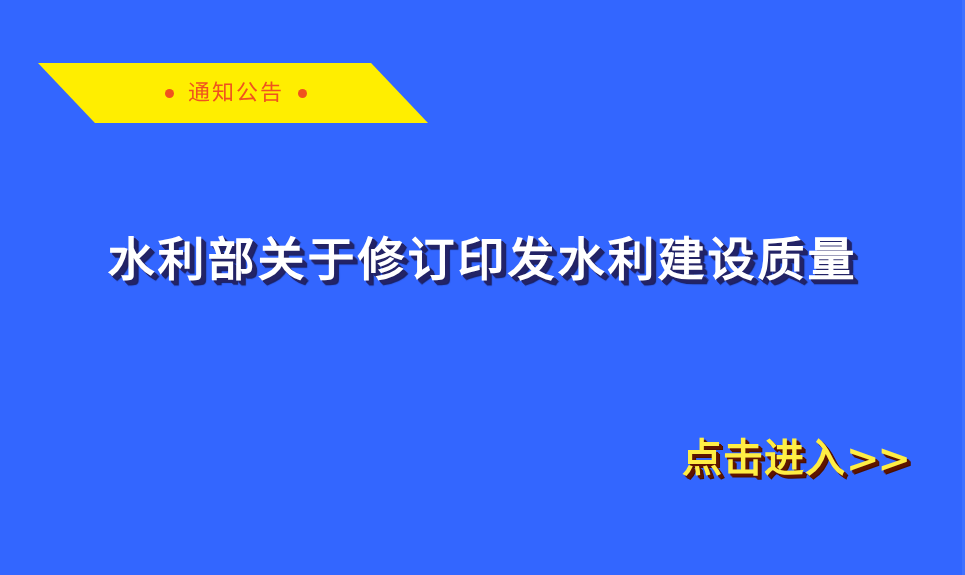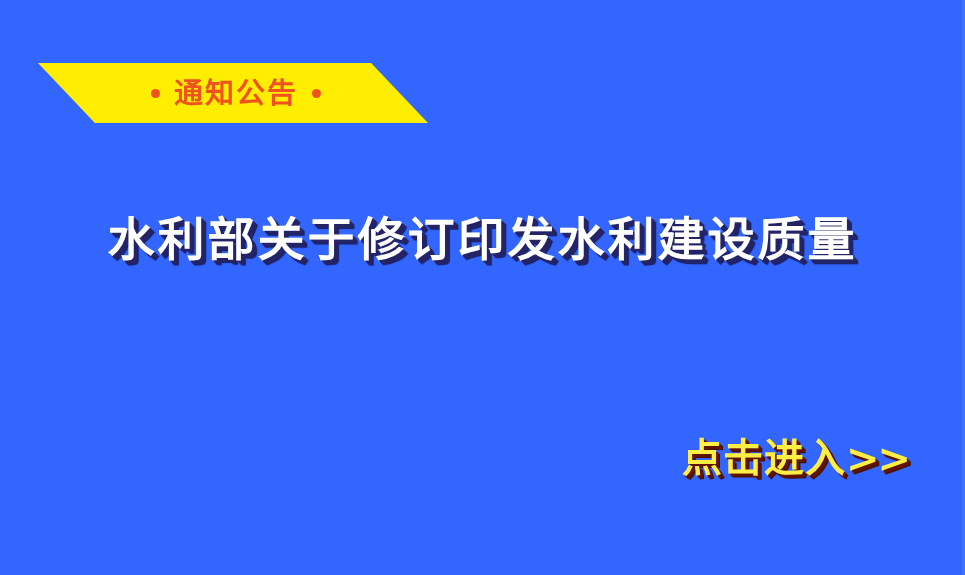--- a/index.html
+++ b/index.html
@@ -59,22 +59,22 @@
   }
   .banner-dot {
     width: 9px;
     height: 9px;
     border-radius: 50%;
     background: #f0521e;
     flex: 0 0 auto;
   }
   .banner-text {
     font-family: "DejaVu Sans", "Liberation Sans", sans-serif;
-    font-weight: bold;
-    font-size: 29px;
+    font-weight: normal;
+    font-size: 22px;
     letter-spacing: 2px;
     color: #f0521e;
     line-height: 1;
     white-space: nowrap;
   }
 
   
   .headline {
     position: absolute;
     left: 0;
@@ -89,20 +89,21 @@
     letter-spacing: 2px;
     text-shadow:
        4px 4px 0 #232366,
        3px 3px 0 #232366,
        2px 2px 0 #2a2a70,
        5px 5px 1px rgba(20,20,70,0.85);
     white-space: nowrap;
   }
   .headline-line {
     display: block;
+    margin-top: 20px;
   }
   .headline-line.l1 {
     letter-spacing: 3px;
   }
   .headline-line.l2 {
     letter-spacing: 3px;
   }
 
   
   .enter-link {

